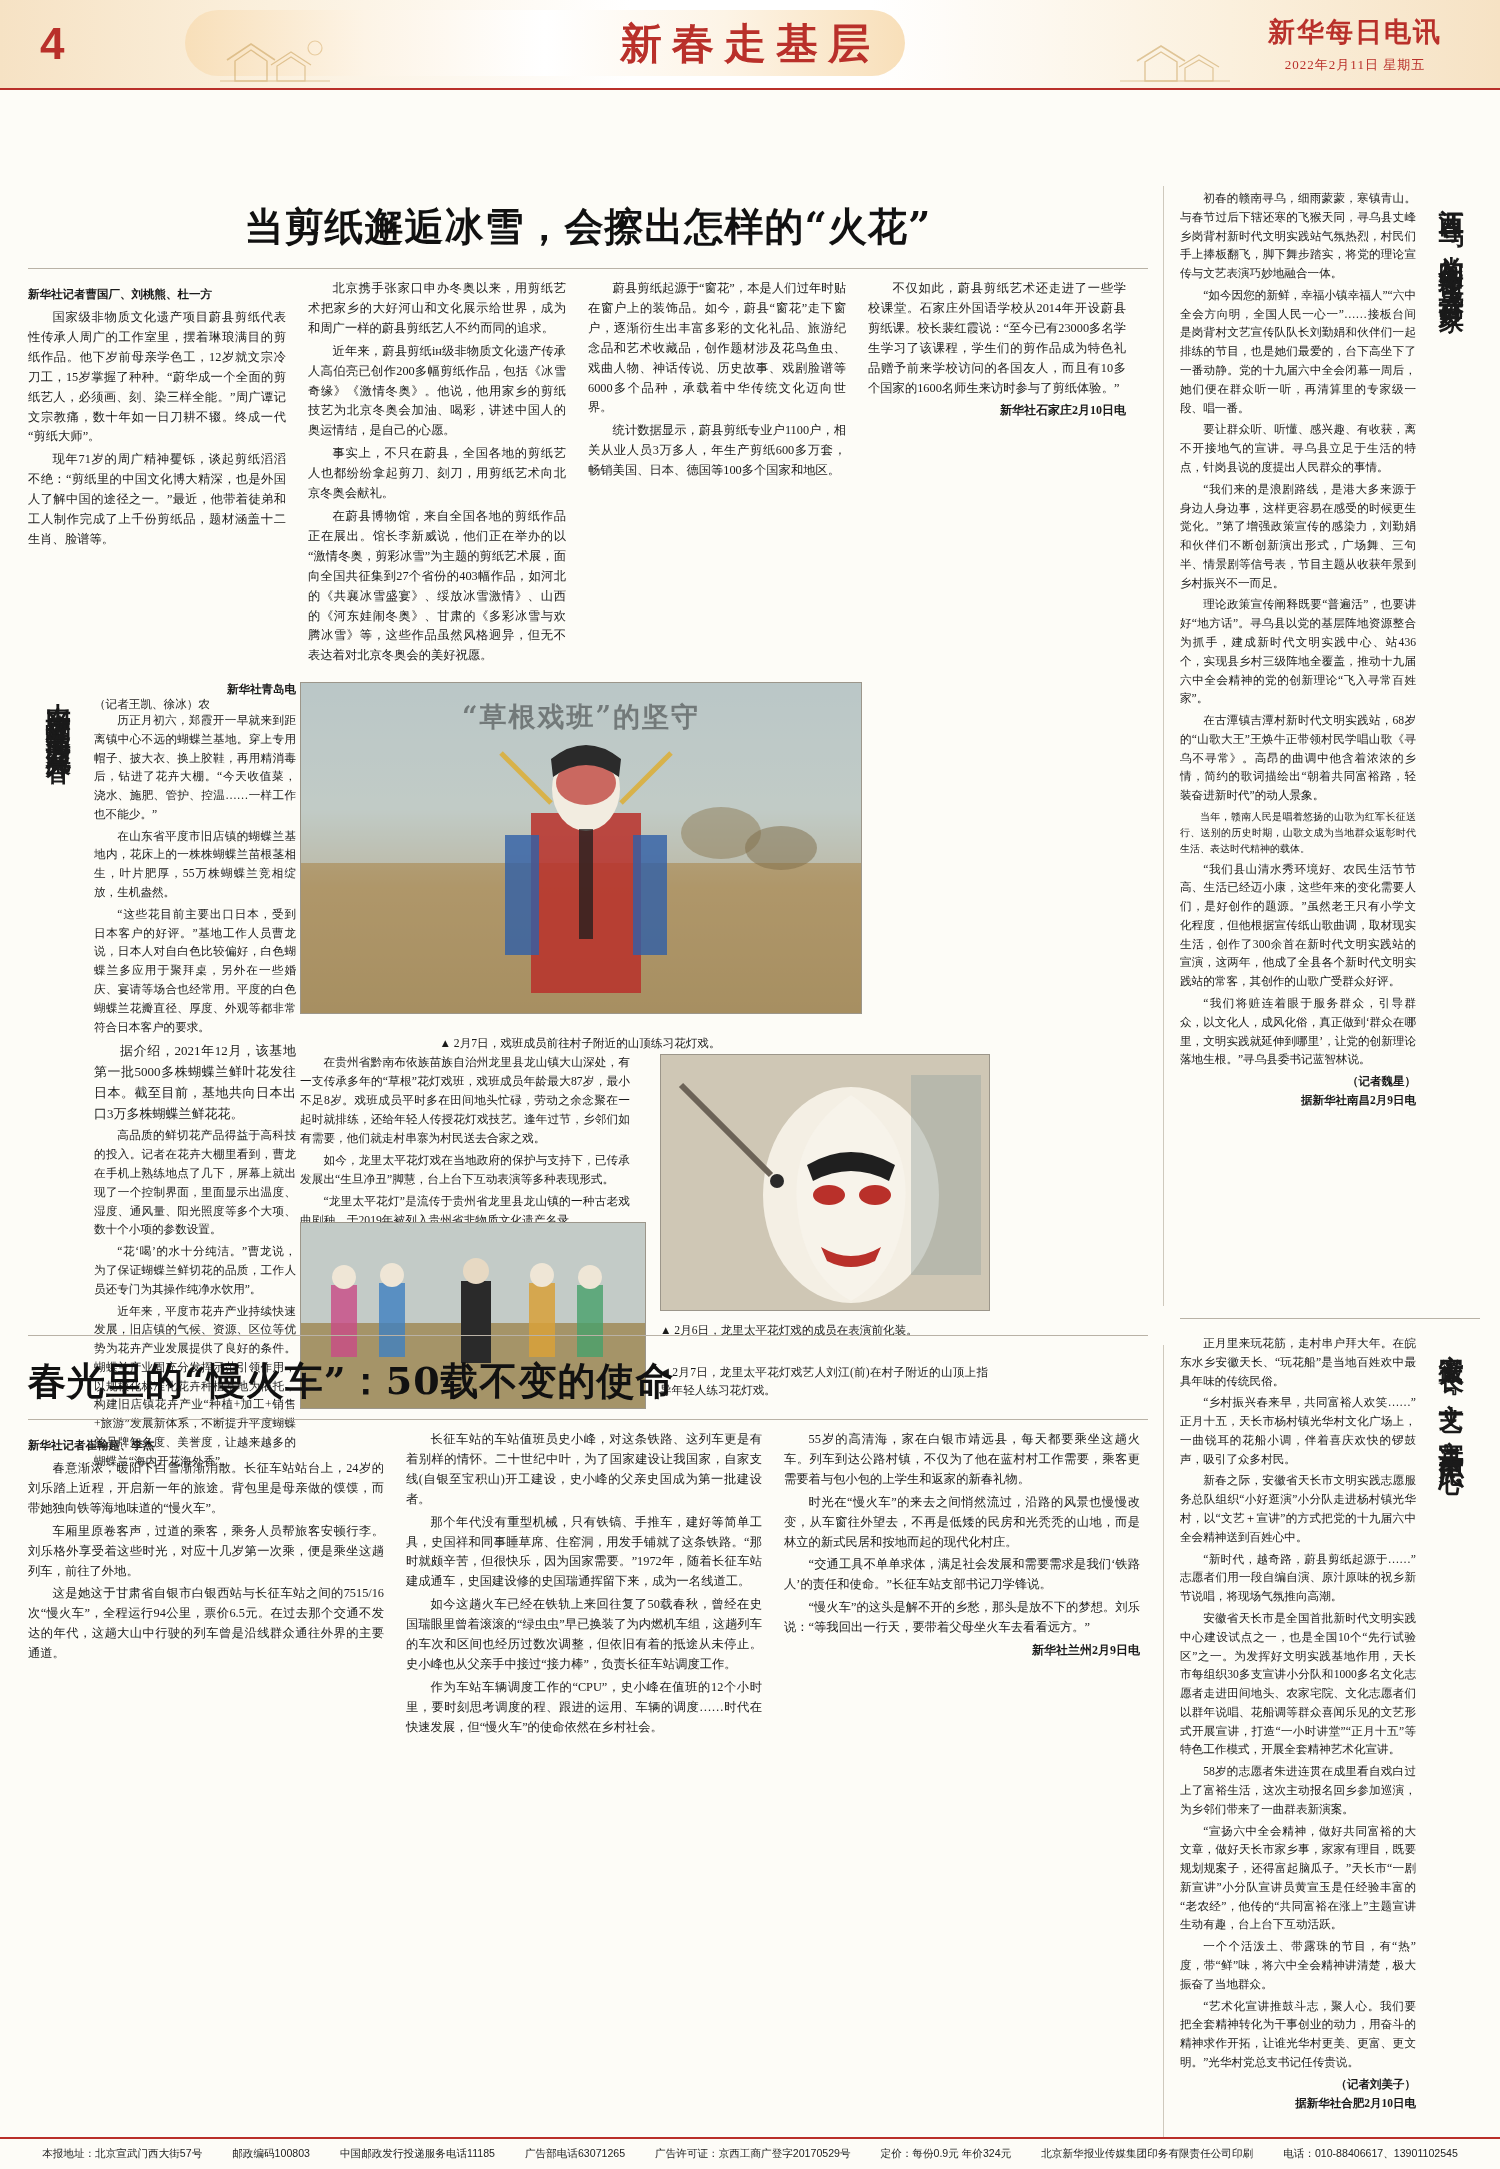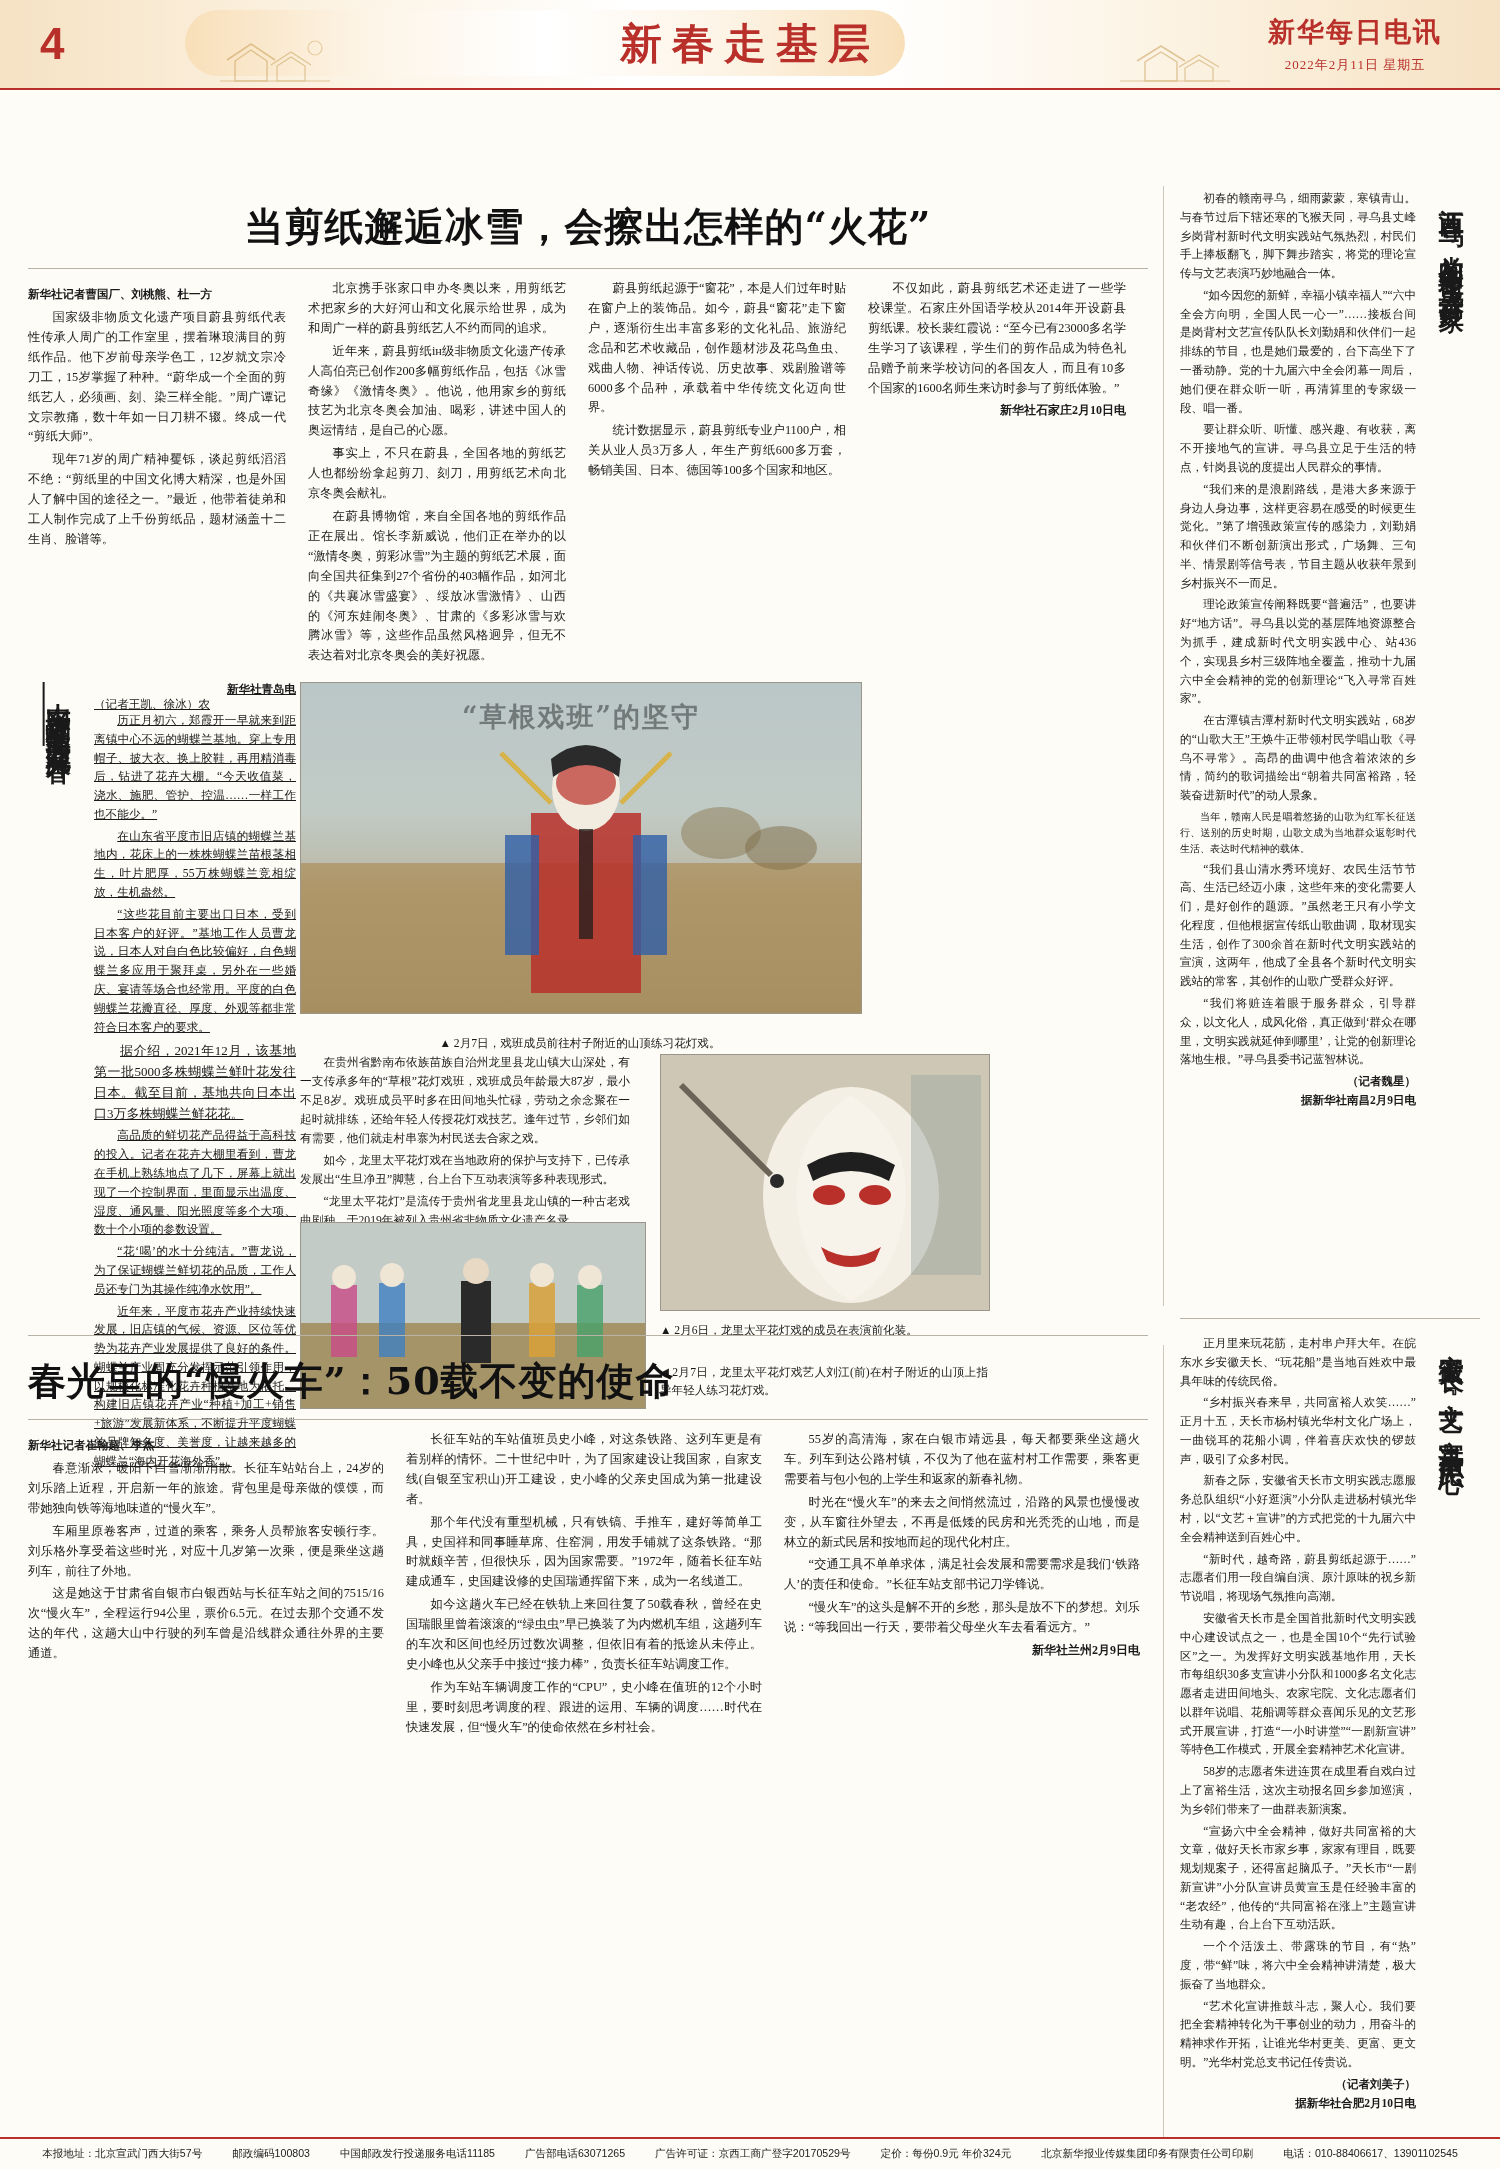--- a/index.html
+++ b/index.html
@@ -175,34 +175,34 @@
   </div>
 
   <div style="position:absolute;left:1180px;top:1228px;width:300px;border-top:1px solid #b9b2a6;"></div>
 
   <div style="position:absolute;left:1180px;top:1245px;width:300px;height:870px;display:flex;">
     <div style="flex:1;padding-right:6px;">
       <p class="b" style="font-size:11.6px">正月里来玩花筋，走村串户拜大年。在皖东水乡安徽天长、“玩花船”是当地百姓欢中最具年味的传统民俗。</p>
       <p class="b" style="font-size:11.6px">“乡村振兴春来早，共同富裕人欢笑……”正月十五，天长市杨村镇光华村文化广场上，一曲锐耳的花船小调，伴着喜庆欢快的锣鼓声，吸引了众多村民。</p>
       <p class="b" style="font-size:11.6px">新春之际，安徽省天长市文明实践志愿服务总队组织“小好逛演”小分队走进杨村镇光华村，以“文艺＋宣讲”的方式把党的十九届六中全会精神送到百姓心中。</p>
       <p class="b" style="font-size:11.6px">“新时代，越奇路，蔚县剪纸起源于……”志愿者们用一段自编自演、原汁原味的祝乡新节说唱，将现场气氛推向高潮。</p>
-      <p class="b" style="font-size:11.6px">安徽省天长市是全国首批新时代文明实践中心建设试点之一，也是全国10个“先行试验区”之一。为发挥好文明实践基地作用，天长市每组织30多支宣讲小分队和1000多名文化志愿者走进田间地头、农家宅院、文化志愿者们以群年说唱、花船调等群众喜闻乐见的文艺形式开展宣讲，打造“一小时讲堂”“一剧新宣讲”等特色工作模式，开展全套精神艺术化宣讲。</p>
+      <p class="b" style="font-size:11.6px">安徽省天长市是全国首批新时代文明实践中心建设试点之一，也是全国10个“先行试验区”之一。为发挥好文明实践基地作用，天长市每组织30多支宣讲小分队和1000多名文化志愿者走进田间地头、农家宅院、文化志愿者们以群年说唱、花船调等群众喜闻乐见的文艺形式开展宣讲，打造“一小时讲堂”“正月十五”等特色工作模式，开展全套精神艺术化宣讲。</p>
       <p class="b" style="font-size:11.6px">58岁的志愿者朱进连贯在成里看自戏白过上了富裕生活，这次主动报名回乡参加巡演，为乡邻们带来了一曲群表新演案。</p>
       <p class="b" style="font-size:11.6px">“宣扬六中全会精神，做好共同富裕的大文章，做好天长市家乡事，家家有理目，既要规划规案子，还得富起脑瓜子。”天长市“一剧新宣讲”小分队宣讲员黄宣玉是任经验丰富的“老农经”，他传的“共同富裕在涨上”主题宣讲生动有趣，台上台下互动活跃。</p>
       <p class="b" style="font-size:11.6px">一个个活泼土、带露珠的节目，有“热”度，带“鲜”味，将六中全会精神讲清楚，极大振奋了当地群众。</p>
       <p class="b" style="font-size:11.6px">“艺术化宣讲推鼓斗志，聚人心。我们要把全套精神转化为干事创业的动力，用奋斗的精神求作开拓，让谁光华村更美、更富、更文明。”光华村党总支书记任传贵说。</p>
       <div class="credit" style="font-size:11.5px">（记者刘美子）</div>
       <div class="credit" style="font-size:11.5px">据新华社合肥2月10日电</div>
     </div>
     <div style="width:58px;display:flex;justify-content:center;">
       <div class="vhead" style="font-size:25px;">安徽天长：『文艺＋宣讲』声声沁民心</div>
     </div>
   </div>
 
-  <div style="position:absolute;left:28px;top:592px;width:268px;height:620px;display:flex;text-decoration:underline;">
+  <div style="position:absolute;left:28px;top:592px;width:268px;height:620px;display:flex;">
     <div style="width:60px;display:flex;justify-content:center;">
       <div class="vhead" style="font-size:25px;">山东平度蝴蝶兰『海内开花海外香』</div>
     </div>
     <div style="flex:1;padding-left:6px;">
       <div style="font-size:11.5px;font-weight:bold;text-align:right;">新华社青岛电</div>
       <div style="font-size:11.6px;">（记者王凯、徐冰）农</div>
       <p class="b" style="font-size:11.6px">历正月初六，郑霞开一早就来到距离镇中心不远的蝴蝶兰基地。穿上专用帽子、披大衣、换上胶鞋，再用精消毒后，钻进了花卉大棚。“今天收值菜，浇水、施肥、管护、控温……一样工作也不能少。”</p>
       <p class="b" style="font-size:11.6px">在山东省平度市旧店镇的蝴蝶兰基地内，花床上的一株株蝴蝶兰苗根茎相生，叶片肥厚，55万株蝴蝶兰竞相绽放，生机盎然。</p>
       <p class="b" style="font-size:11.6px">“这些花目前主要出口日本，受到日本客户的好评。”基地工作人员曹龙说，日本人对自白色比较偏好，白色蝴蝶兰多应用于聚拜桌，另外在一些婚庆、宴请等场合也经常用。平度的白色蝴蝶兰花瓣直径、厚度、外观等都非常符合日本客户的要求。</p>
       <p class="b" style="font-size:13px">据介绍，2021年12月，该基地第一批5000多株蝴蝶兰鲜叶花发往日本。截至目前，基地共向日本出口3万多株蝴蝶兰鲜花花。</p>

